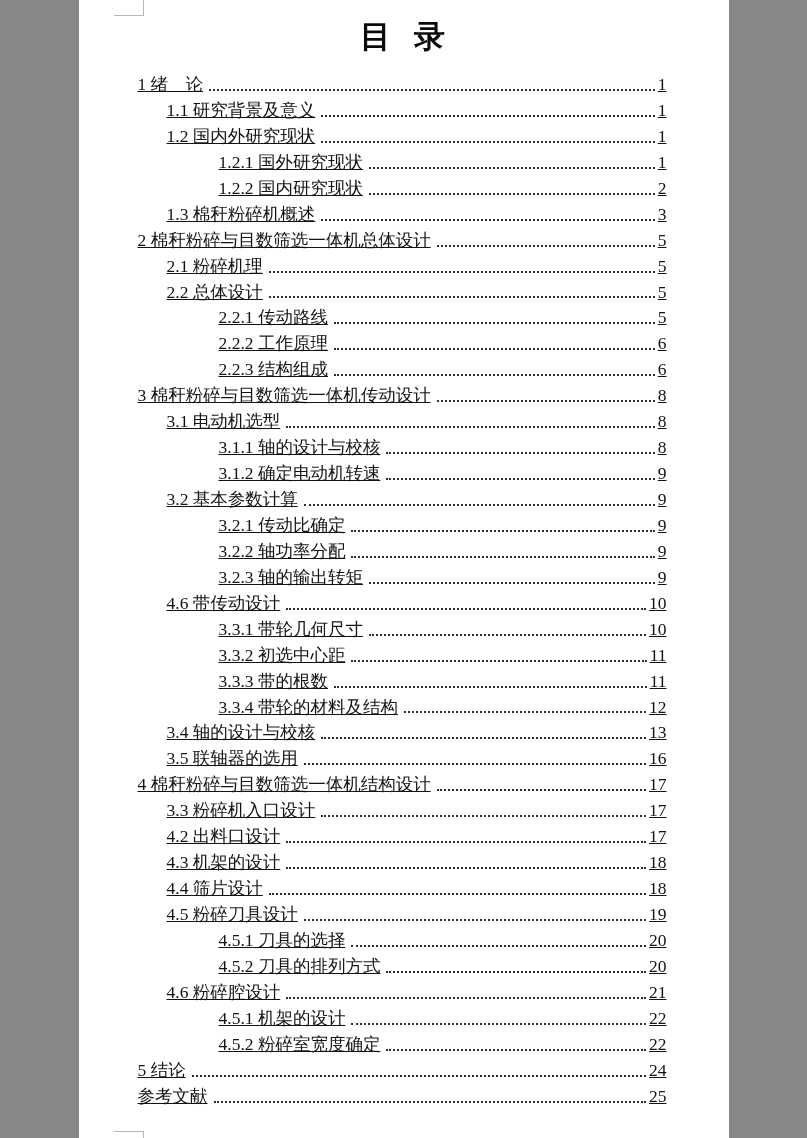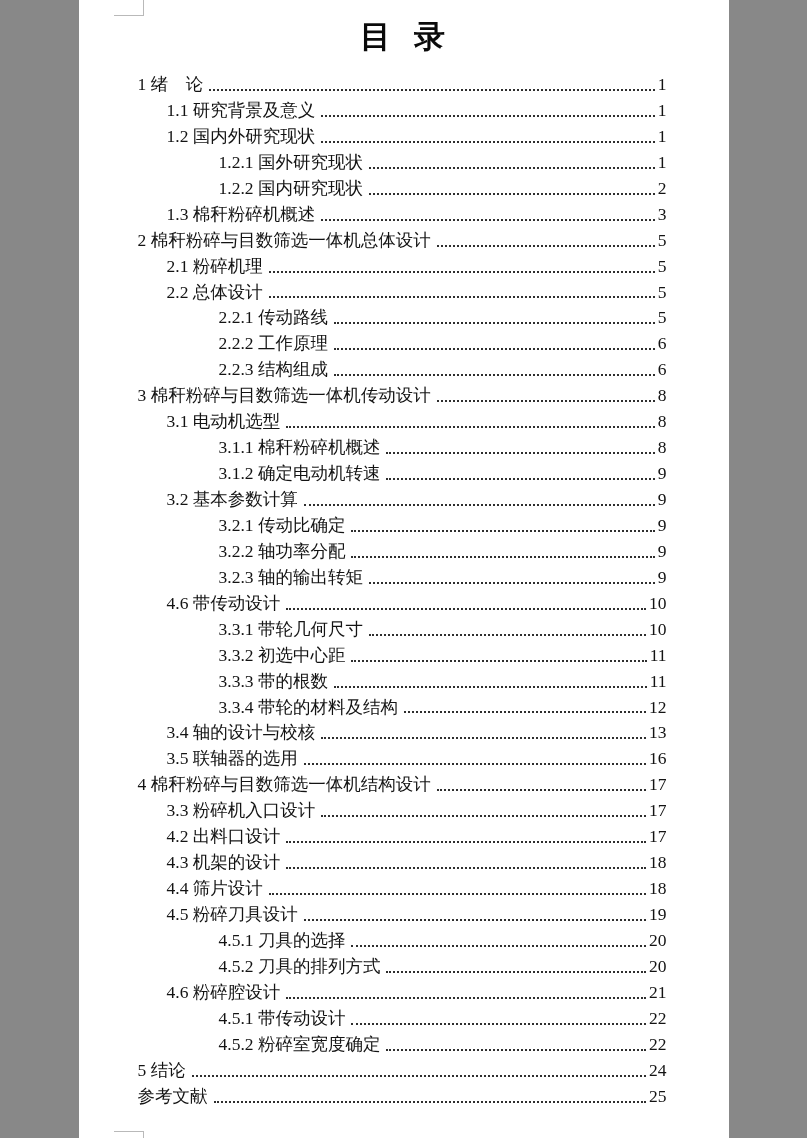--- a/index.html
+++ b/index.html
@@ -31,20 +31,21 @@
     line-height: 35px;
     letter-spacing: 2px;
     white-space: pre;
     color: #0a0a0a;
   }
 
   .toc {
     position: absolute;
     top: 72px; left: 0; right: 0;
     padding: 0 62px 0 59px;
+    text-decoration: underline;
   }
   .toc-row {
     display: flex;
     align-items: baseline;
     height: 25.95px;
     font-size: 17.5px;
     line-height: 25.95px;
     white-space: pre;
     cursor: default;
   }
@@ -151,21 +152,21 @@
       <span class="toc-page">8</span>
     </div>
 
     <div class="toc-row lvl-2">
       <span class="toc-label">3.1 电动机选型</span>
       <span class="toc-leader"></span>
       <span class="toc-page">8</span>
     </div>
 
     <div class="toc-row lvl-3">
-      <span class="toc-label">3.1.1 棉秆粉碎机概述</span>
+      <span class="toc-label">3.1.1 轴的设计与校核</span>
       <span class="toc-leader"></span>
       <span class="toc-page">8</span>
     </div>
 
     <div class="toc-row lvl-3">
       <span class="toc-label">3.1.2 确定电动机转速</span>
       <span class="toc-leader"></span>
       <span class="toc-page">9</span>
     </div>
 
@@ -283,21 +284,21 @@
       <span class="toc-page">20</span>
     </div>
 
     <div class="toc-row lvl-2">
       <span class="toc-label">4.6 粉碎腔设计</span>
       <span class="toc-leader"></span>
       <span class="toc-page">21</span>
     </div>
 
     <div class="toc-row lvl-3">
-      <span class="toc-label">4.5.1 带传动设计</span>
+      <span class="toc-label">4.5.1 机架的设计</span>
       <span class="toc-leader"></span>
       <span class="toc-page">22</span>
     </div>
 
     <div class="toc-row lvl-3">
       <span class="toc-label">4.5.2 粉碎室宽度确定</span>
       <span class="toc-leader"></span>
       <span class="toc-page">22</span>
     </div>
 

